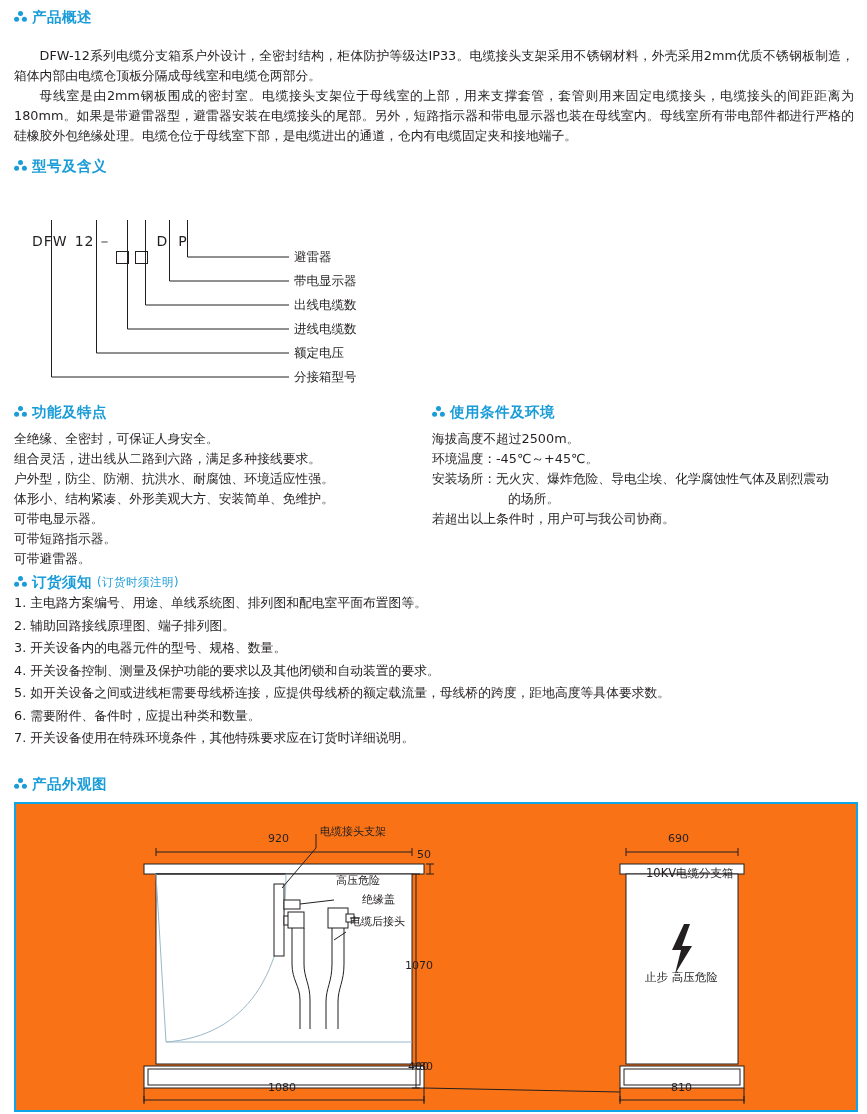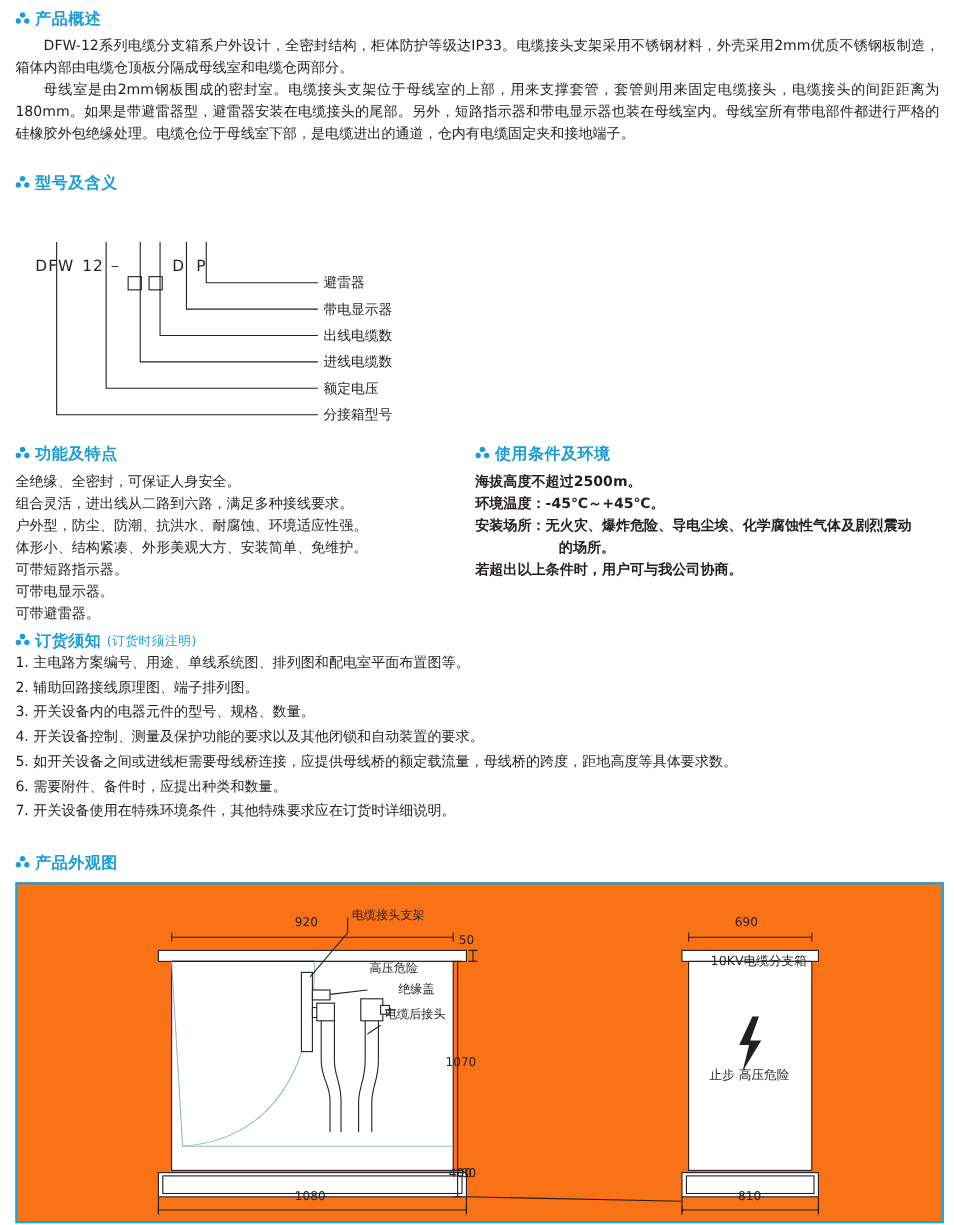--- a/index.html
+++ b/index.html
@@ -48,21 +48,21 @@
   .para {
     font-size: 12.8px;
     line-height: 20px;
     color: #231f20;
     text-align: justify;
   }
   .indent { text-indent: 2em; }
 
   
   #overview { position: absolute; left: 14px; top: 8px; width: 840px; }
-  #overview .body { margin-top: 5px; }
+  #overview .body { margin-top: 19px; }
 
   #model { position: absolute; left: 14px; top: 157px; width: 840px; }
 
   
   .model-diagram {
     position: relative;
     margin-top: 8px;
     height: 225px;
     width: 430px;
   }
@@ -90,21 +90,21 @@
     color: #231f20;
     white-space: nowrap;
   }
 
   #features { position: absolute; left: 14px; top: 403px; width: 400px; }
   #features .list { margin-top: 7px; }
   #features .list div { font-size: 12.8px; line-height: 20px; }
 
   #conditions { position: absolute; left: 432px; top: 403px; width: 420px; }
   #conditions .list { margin-top: 7px; }
-  #conditions .list div { font-size: 12.8px; line-height: 20px; font-weight: bold; }
+  #conditions .list div { font-size: 12.8px; line-height: 20px; }
   #conditions .hang { padding-left: 76px; text-indent: -76px; }
   #conditions .hang2 { padding-left: 76px; }
 
   #order { position: absolute; left: 14px; top: 573px; width: 840px; }
   #order .list { margin-top: 0; }
   #order .list div { font-size: 12.8px; line-height: 22.5px; }
 
   #appearance { position: absolute; left: 14px; top: 775px; width: 840px; }
 
   
@@ -200,22 +200,22 @@
           <circle cx="6.5" cy="6.6" r="1.6" fill="#ffffff"></circle>
         </svg>
       </span>
       <span>功能及特点</span>
     </div>
     <div class="list">
       <div>全绝缘、全密封，可保证人身安全。</div>
       <div>组合灵活，进出线从二路到六路，满足多种接线要求。</div>
       <div>户外型，防尘、防潮、抗洪水、耐腐蚀、环境适应性强。</div>
       <div>体形小、结构紧凑、外形美观大方、安装简单、免维护。</div>
+      <div>可带电显示器。</div>
       <div>可带短路指示器。</div>
-      <div>可带电显示器。</div>
       <div>可带避雷器。</div>
     </div>
   </div>
 
   <div id="conditions">
     <div class="sec-head">
       <span class="flower">
         <svg width="13" height="13" viewBox="0 0 13 13">
           <circle cx="6.5" cy="2.6" r="2.5" fill="#1a9cd8"></circle>
           <circle cx="2.6" cy="8.2" r="2.5" fill="#1a9cd8"></circle>

